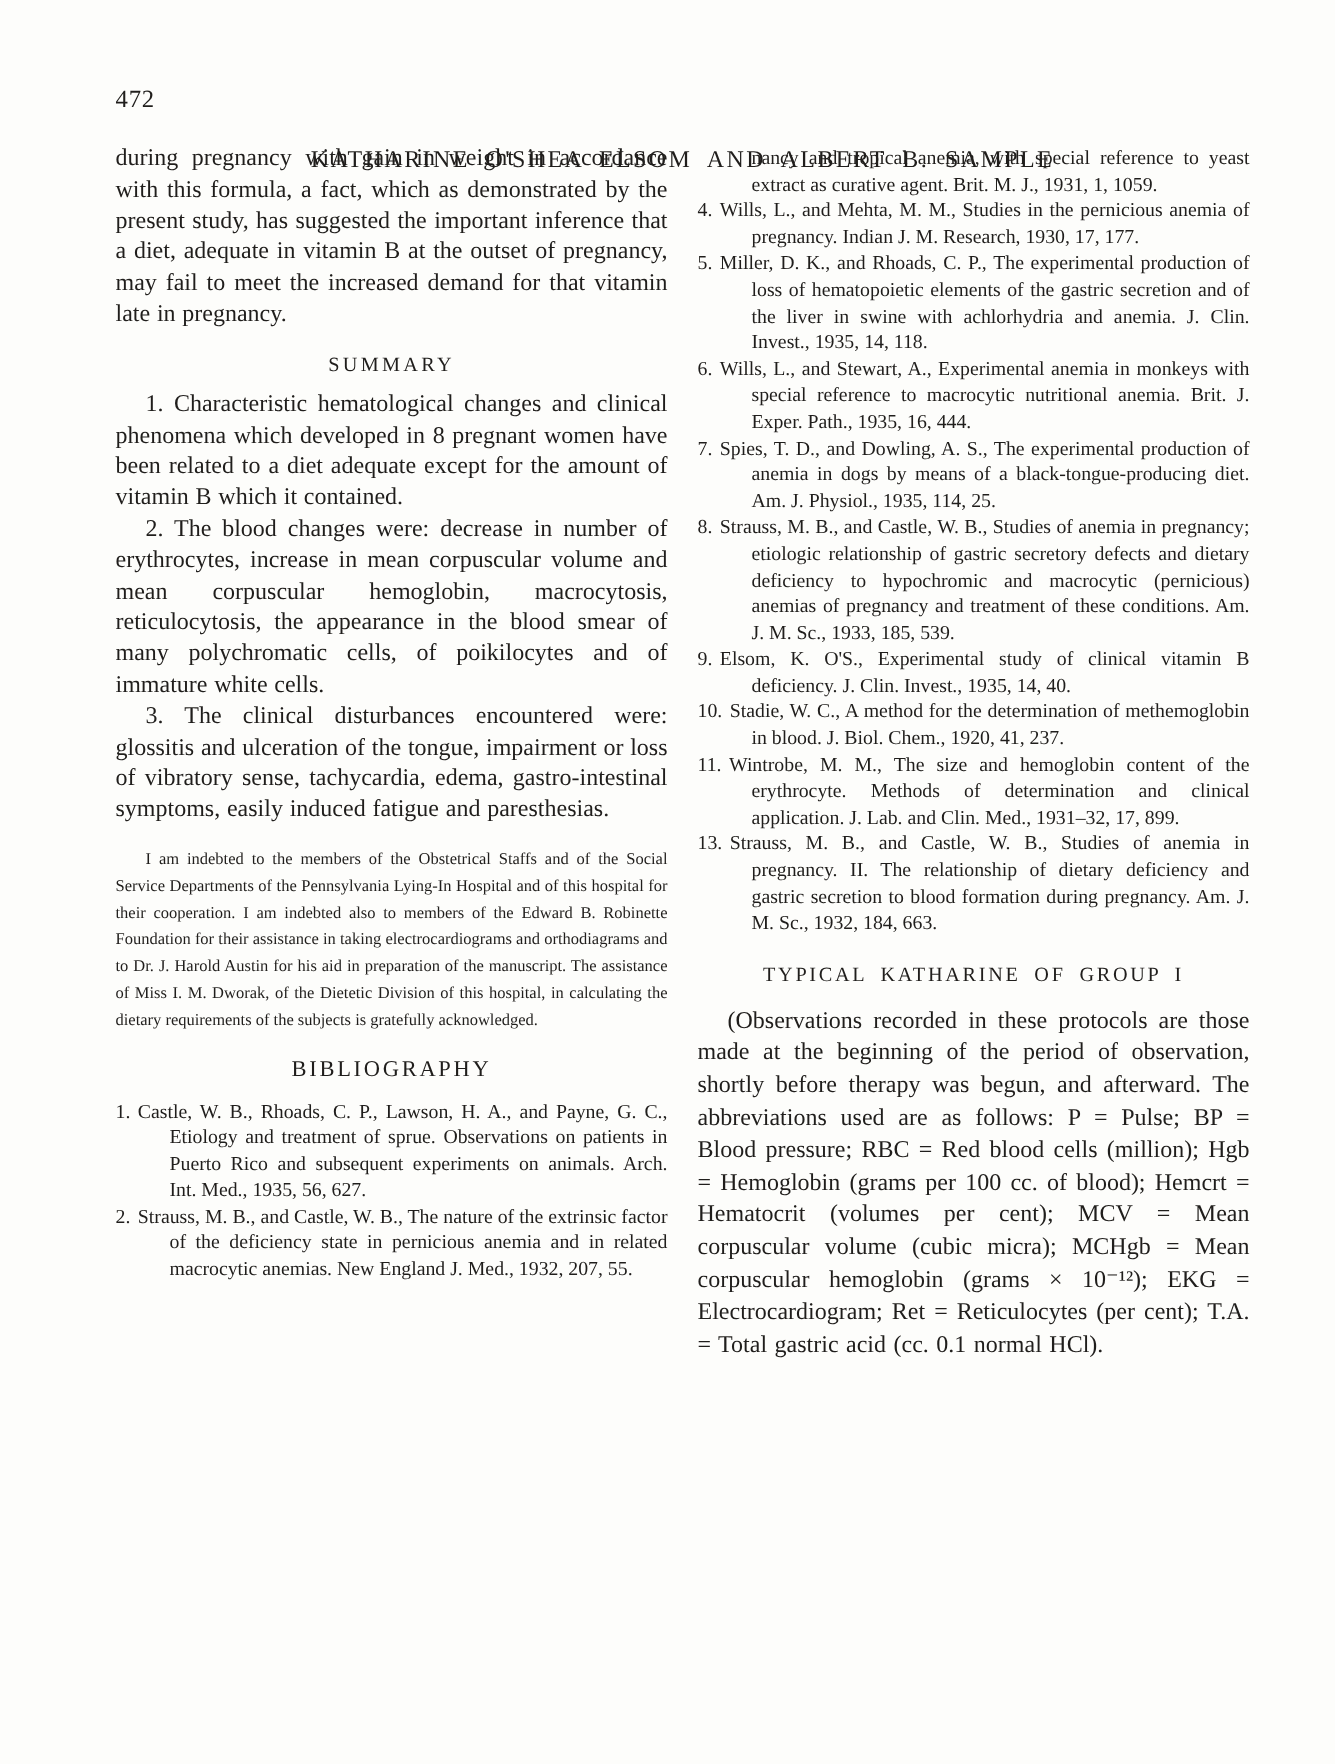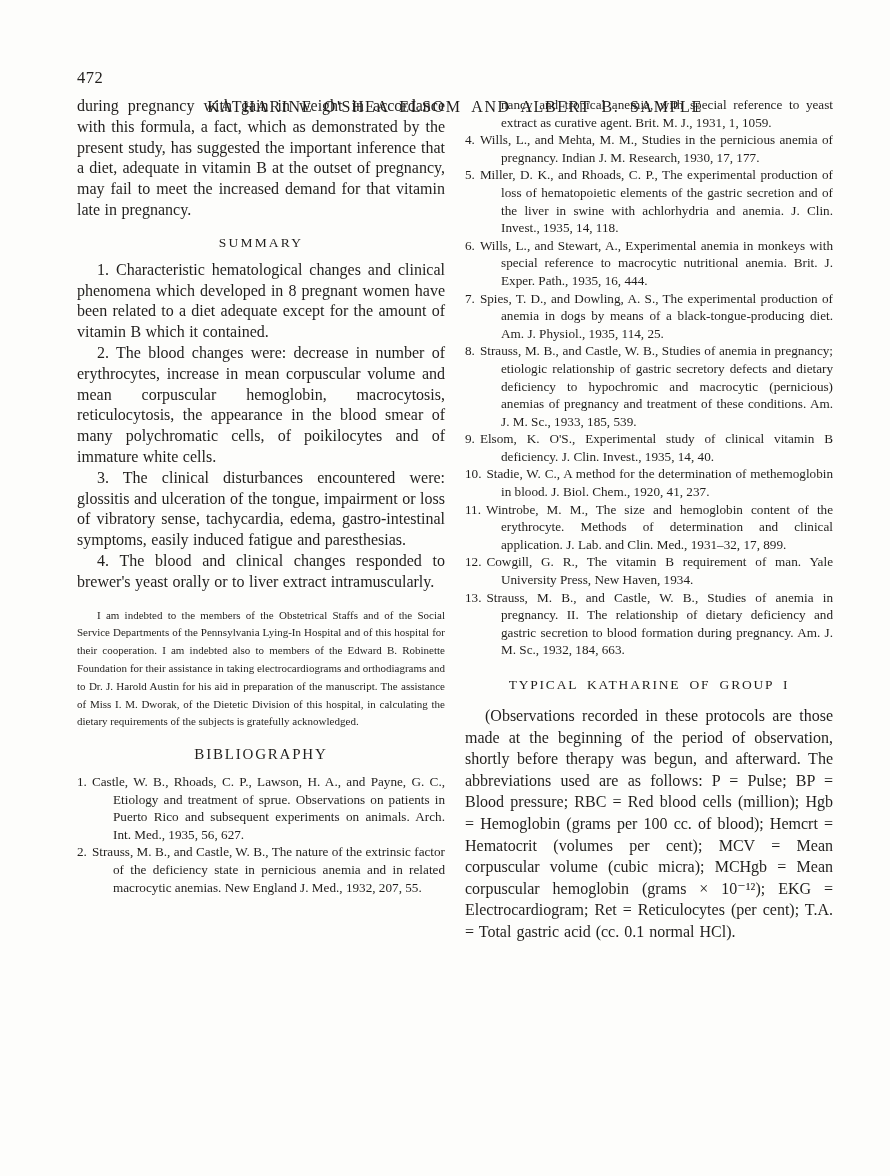--- a/index.html
+++ b/index.html
@@ -21,21 +21,21 @@
   }
   
   .running-header {
     position: relative;
     height: 24px;
     margin-bottom: 16px;
   }
   .page-number {
     position: absolute;
     left: 2px;
-    top: 12px;
+    top: 0;
     font-size: 16.5px;
     letter-spacing: 0.5px;
   }
   .running-head {
     position: absolute;
     left: 0;
     right: 0;
     top: 2px;
     text-align: center;
     font-size: 16px;
@@ -134,42 +134,40 @@
   <div class="columns">
 
     <div class="col">
       <p class="body-par">during pregnancy with gain in weight in accordance with this formula, a fact, which as demonstrated by the present study, has suggested the important inference that a diet, adequate in vitamin B at the outset of pregnancy, may fail to meet the increased demand for that vitamin late in pregnancy.</p>
 
       <h2 class="section-heading">SUMMARY</h2>
 
       <p class="body-par indent">1. Characteristic hematological changes and clinical phenomena which developed in 8 pregnant women have been related to a diet adequate except for the amount of vitamin B which it contained.</p>
       <p class="body-par indent">2. The blood changes were: decrease in number of erythrocytes, increase in mean corpuscular volume and mean corpuscular hemoglobin, macrocytosis, reticulocytosis, the appearance in the blood smear of many polychromatic cells, of poikilocytes and of immature white cells.</p>
       <p class="body-par indent">3. The clinical disturbances encountered were: glossitis and ulceration of the tongue, impairment or loss of vibratory sense, tachycardia, edema, gastro-intestinal symptoms, easily induced fatigue and paresthesias.</p>
-      <p class="body-par indent">4. The blood and clinical changes responded to brewer's yeast orally or to liver extract intramuscularly.</p>
 
       <p class="ack-par">I am indebted to the members of the Obstetrical Staffs and of the Social Service Departments of the Pennsylvania Lying-In Hospital and of this hospital for their cooperation. I am indebted also to members of the Edward B. Robinette Foundation for their assistance in taking electrocardiograms and orthodiagrams and to Dr. J. Harold Austin for his aid in preparation of the manuscript. The assistance of Miss I. M. Dworak, of the Dietetic Division of this hospital, in calculating the dietary requirements of the subjects is gratefully acknowledged.</p>
 
       <h2 class="section-heading bib-heading">BIBLIOGRAPHY</h2>
 
       <p class="ref"><span class="ref-num">1.</span><span>Castle, W. B., Rhoads, C. P., Lawson, H. A., and Payne, G. C., Etiology and treatment of sprue. Observations on patients in Puerto Rico and subsequent experiments on animals. Arch. Int. Med., 1935, 56, 627.</span></p>
       <p class="ref"><span class="ref-num">2.</span><span>Strauss, M. B., and Castle, W. B., The nature of the extrinsic factor of the deficiency state in pernicious anemia and in related macrocytic anemias. New England J. Med., 1932, 207, 55.</span></p>
     </div>
 
     <div class="col">
       <p class="ref-cont">nancy and tropical anemia, with special reference to yeast extract as curative agent. Brit. M. J., 1931, 1, 1059.</p>
 
       <p class="ref"><span class="ref-num">4.</span><span>Wills, L., and Mehta, M. M., Studies in the pernicious anemia of pregnancy. Indian J. M. Research, 1930, 17, 177.</span></p>
       <p class="ref"><span class="ref-num">5.</span><span>Miller, D. K., and Rhoads, C. P., The experimental production of loss of hematopoietic elements of the gastric secretion and of the liver in swine with achlorhydria and anemia. J. Clin. Invest., 1935, 14, 118.</span></p>
       <p class="ref"><span class="ref-num">6.</span><span>Wills, L., and Stewart, A., Experimental anemia in monkeys with special reference to macrocytic nutritional anemia. Brit. J. Exper. Path., 1935, 16, 444.</span></p>
       <p class="ref"><span class="ref-num">7.</span><span>Spies, T. D., and Dowling, A. S., The experimental production of anemia in dogs by means of a black-tongue-producing diet. Am. J. Physiol., 1935, 114, 25.</span></p>
       <p class="ref"><span class="ref-num">8.</span><span>Strauss, M. B., and Castle, W. B., Studies of anemia in pregnancy; etiologic relationship of gastric secretory defects and dietary deficiency to hypochromic and macrocytic (pernicious) anemias of pregnancy and treatment of these conditions. Am. J. M. Sc., 1933, 185, 539.</span></p>
       <p class="ref"><span class="ref-num">9.</span><span>Elsom, K. O'S., Experimental study of clinical vitamin B deficiency. J. Clin. Invest., 1935, 14, 40.</span></p>
       <p class="ref"><span class="ref-num">10.</span><span>Stadie, W. C., A method for the determination of methemoglobin in blood. J. Biol. Chem., 1920, 41, 237.</span></p>
       <p class="ref"><span class="ref-num">11.</span><span>Wintrobe, M. M., The size and hemoglobin content of the erythrocyte. Methods of determination and clinical application. J. Lab. and Clin. Med., 1931–32, 17, 899.</span></p>
-      <p class="ref"><span class="ref-num">12.</span><span>Cowgill, G. R., The vitamin B requirement of man. Yale University Press, New Haven, 1934.</span></p>
       <p class="ref"><span class="ref-num">13.</span><span>Strauss, M. B., and Castle, W. B., Studies of anemia in pregnancy. II. The relationship of dietary deficiency and gastric secretion to blood formation during pregnancy. Am. J. M. Sc., 1932, 184, 663.</span></p>
 
       <h2 class="section-heading protocols-heading">TYPICAL KATHARINE OF GROUP I</h2>
 
       <p class="protocols-par">(Observations recorded in these protocols are those made at the beginning of the period of observation, shortly before therapy was begun, and afterward. The abbreviations used are as follows: P = Pulse; BP = Blood pressure; RBC = Red blood cells (million); Hgb = Hemoglobin (grams per 100 cc. of blood); Hemcrt = Hematocrit (volumes per cent); MCV = Mean corpuscular volume (cubic micra); MCHgb = Mean corpuscular hemoglobin (grams × 10⁻¹²); EKG = Electrocardiogram; Ret = Reticulocytes (per cent); T.A. = Total gastric acid (cc. 0.1 normal HCl).</p>
     </div>
 
   </div>
 </div>
 

